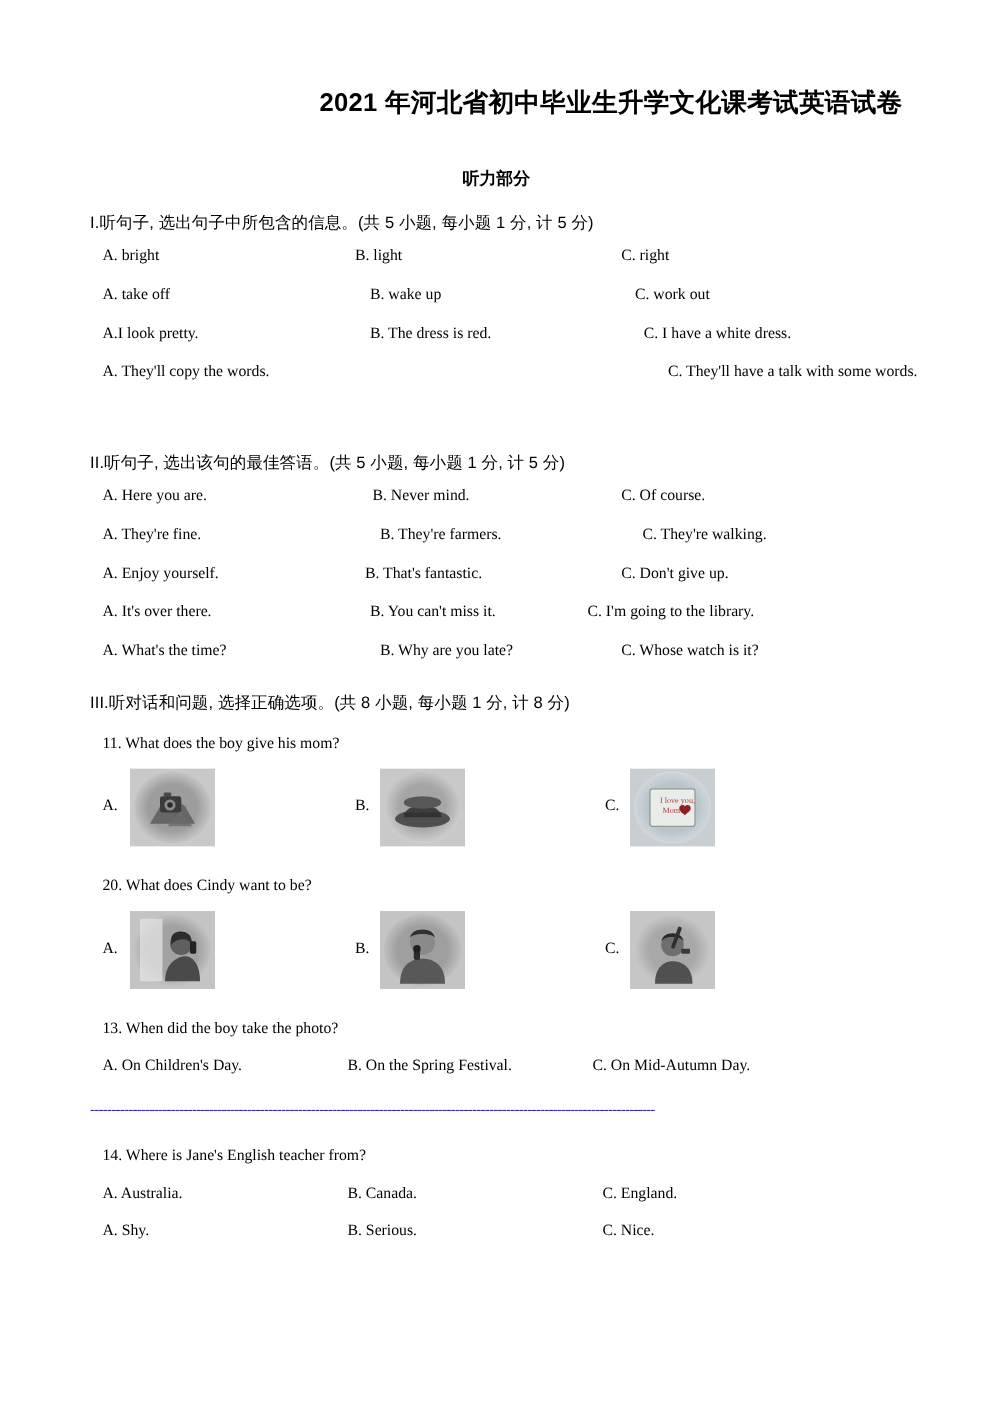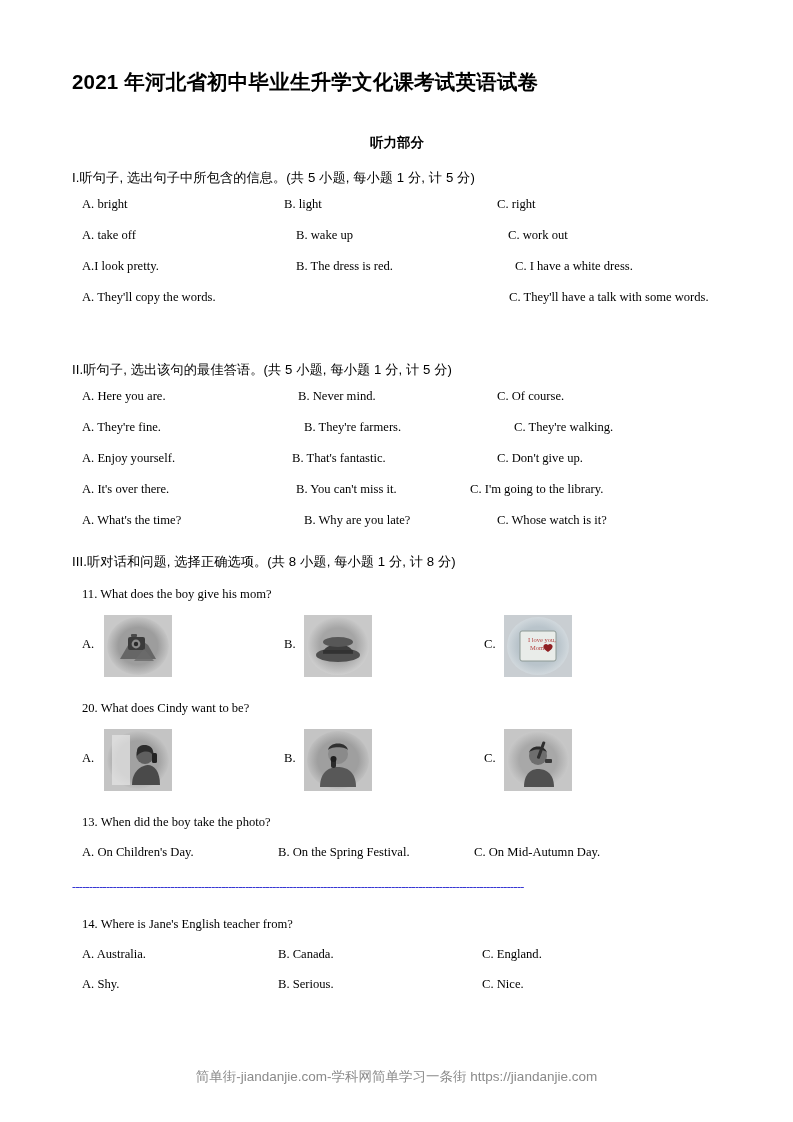--- a/index.html
+++ b/index.html
@@ -23,21 +23,21 @@
     box-sizing: border-box;
   }
   .content {
     position: absolute;
     left: 72px;
     top: 0;
     width: 650px;
   }
 
   .doc-title {
-    text-align: left;
+    text-align: right;
     font-size: 20.5px;
     font-weight: bold;
     font-family: "Liberation Sans", "DejaVu Sans", sans-serif;
     letter-spacing: 0.2px;
     margin: 0;
     padding-top: 68px;
     white-space: nowrap;
   }
 
   .section-center {
@@ -66,20 +66,21 @@
     position: relative;
     white-space: nowrap;
   }
   .qline.wrap {
     white-space: normal;
     height: auto;
   }
   .qline .opt {
     position: absolute;
     top: 0;
+    text-align: right;
   }
 
   .qtext {
     font-size: 12.6px;
     line-height: 30px;
     height: 30px;
     padding-top: 6px;
   }
 
   .img-row {
@@ -363,14 +364,13 @@
 
 
     <div class="ans-row">
       <span class="opt" style="left:10px">A. Shy.</span>
       <span class="opt" style="left:206px">B. Serious.</span>
       <span class="opt" style="left:410px">C. Nice.</span>
     </div>
 
   </div>
 
-  <div class="footer">简单街-jiandanjie.com-学科网简单学习一条街 https://jiandanjie.com</div>
 </div>
 
 </body></html>

